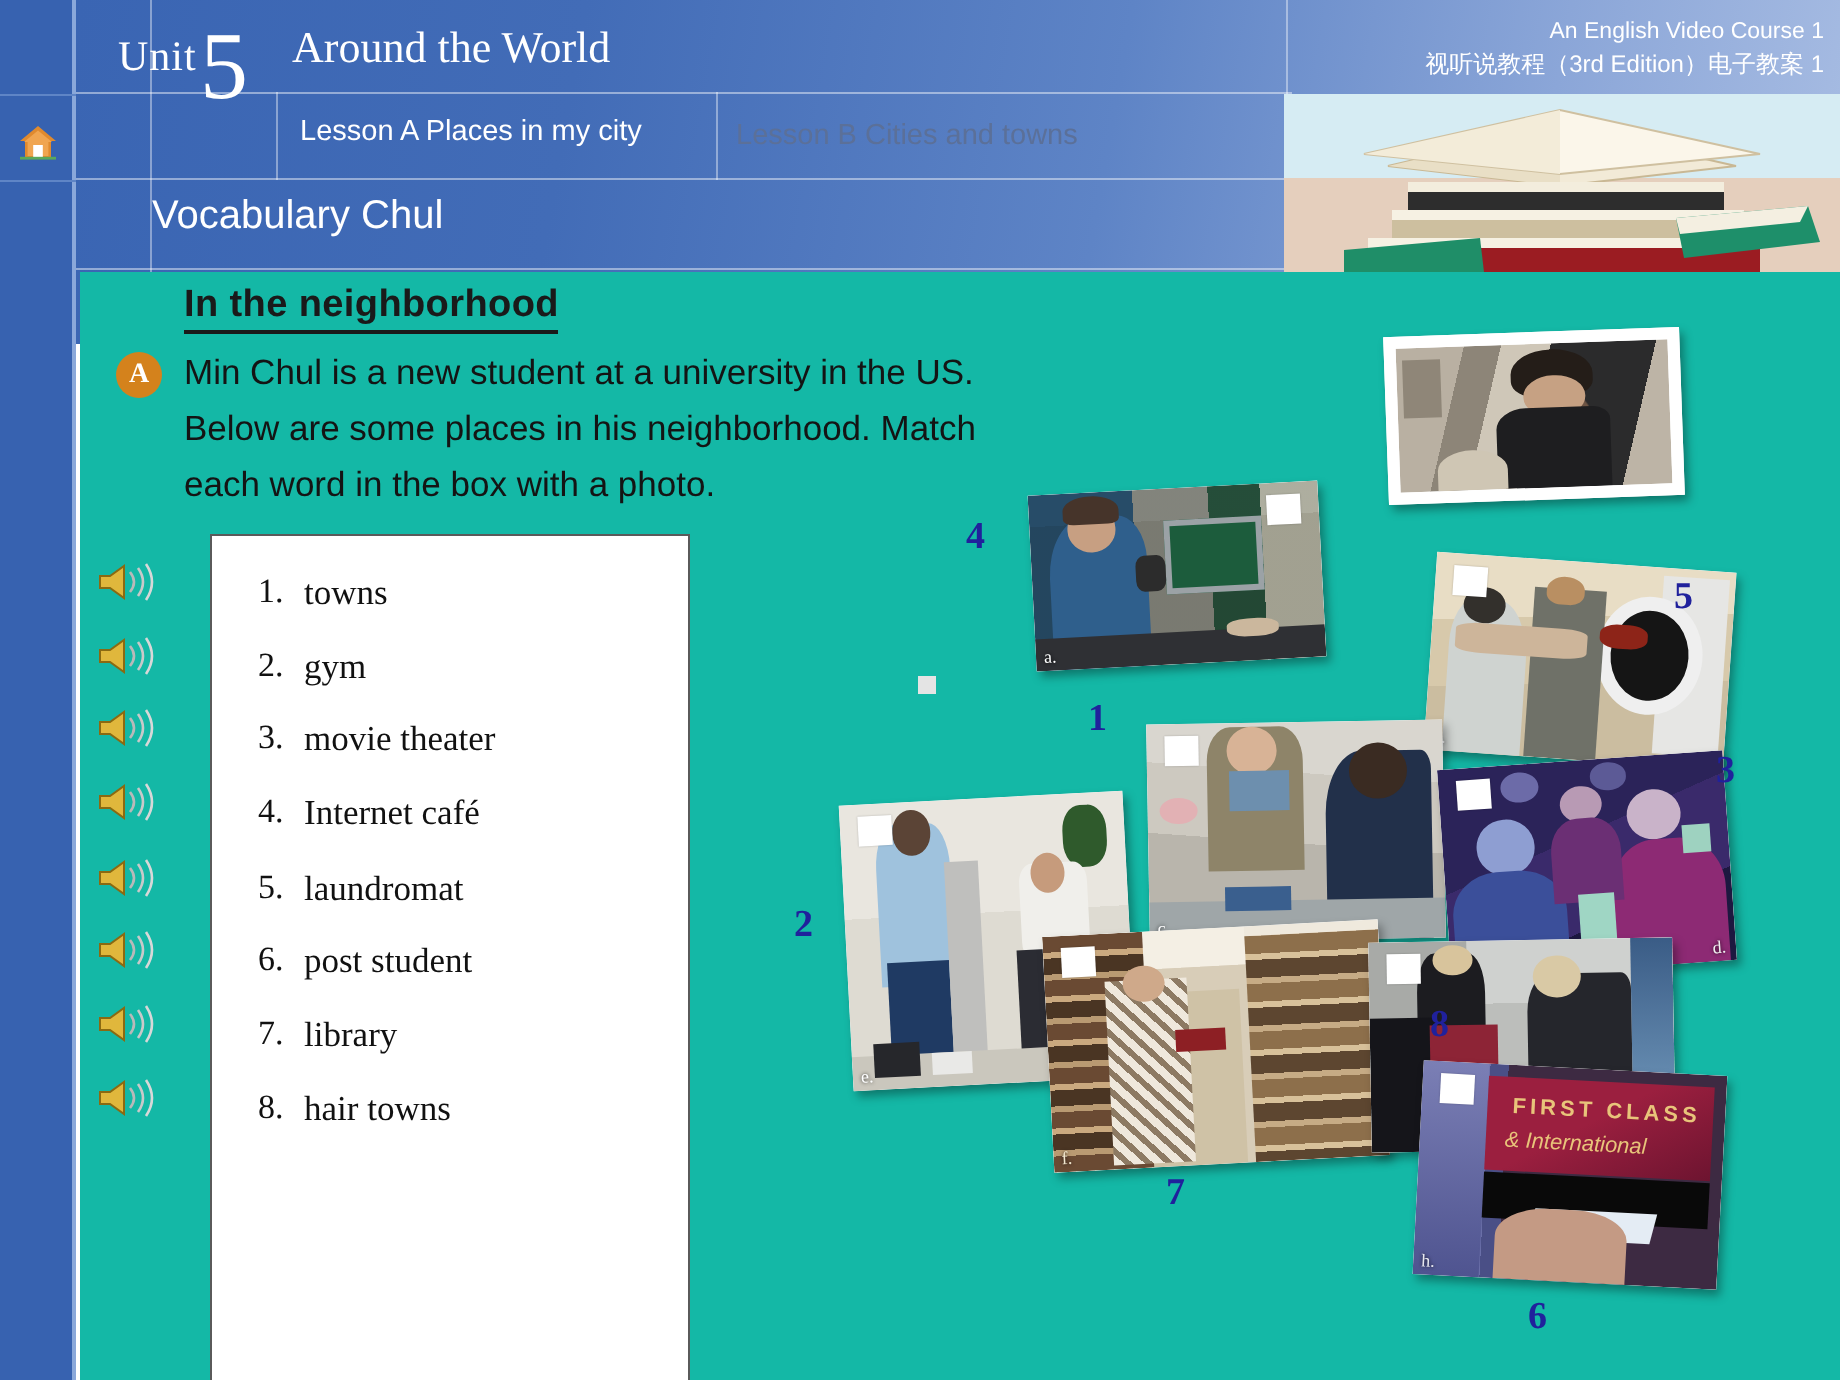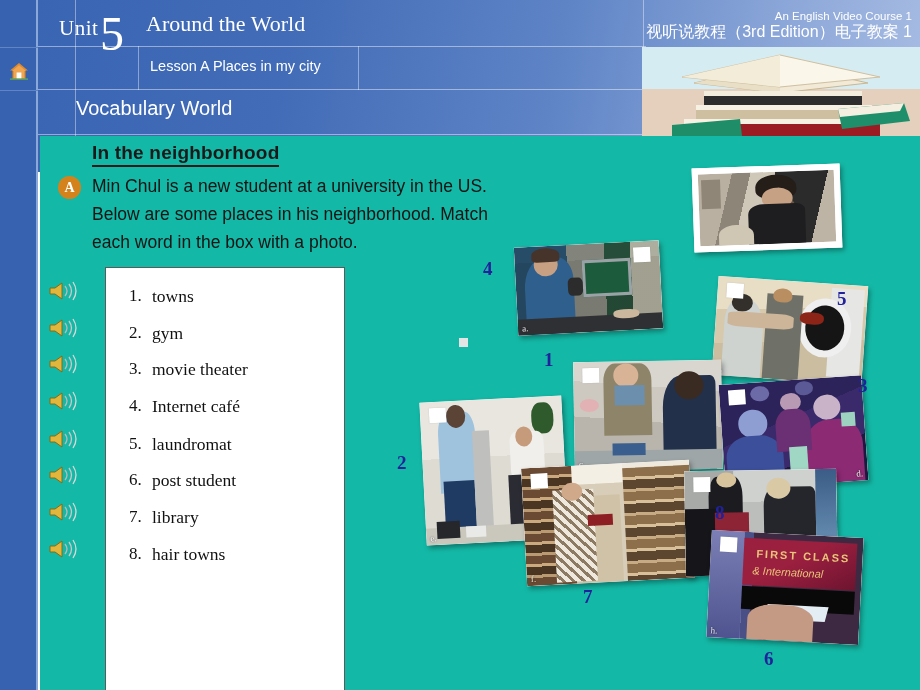--- a/index.html
+++ b/index.html
@@ -66,21 +66,21 @@
   }
   #section-title {
     position: absolute; left: 38px; top: 97px;
     font-size: 20px; color: #ffffff;
   }
   #course-meta {
     position: absolute; right: 8px; top: 8px;
     text-align: right; color: #ffffff;
     font-size: 11.5px; line-height: 16px;
   }
-  #course-meta .cn { font-size: 16px; }
+  #course-meta .cn { font-size: 12px; }
 
   
   #books-photo {
     position: absolute; right: 0; top: 47px;
     width: 278px; height: 89px;
     overflow: hidden;
     background: linear-gradient(#d9eef4 0%, #cfe6ef 35%, #e8d4c4 55%, #e3cdbb 100%);
   }
 
   
@@ -287,21 +287,22 @@
     <div class="hdr-vline" style="left:37px;top:0;height:136px;"></div>
     <div class="hdr-vline" style="left:100px;top:46px;height:44px;"></div>
     <div class="hdr-vline" style="left:320px;top:46px;height:44px;"></div>
     <div class="hdr-vline" style="left:130px;top:46px;height:0;"></div>
     <div class="hdr-vline" style="left:605px;top:0;height:136px;"></div>
 
     <div id="unit-word">Unit</div>
     <div id="unit-number">5</div>
     <div id="lesson-a">Lesson A  Places in my city</div>
     <div id="course-title">Around the World</div>
-    <div id="section-title">Vocabulary World</div>
+    <div id="lesson-b">Lesson B Cities and towns</div>
+    <div id="section-title">Vocabulary Chul</div>
 
     <div id="course-meta">
       <div>An English Video Course 1</div>
       <div class="cn">视听说教程（3rd Edition）电子教案 1</div>
     </div>
 
     <div id="books-photo">
 
       <svg viewBox="0 0 278 89" width="278" height="89" style="position:absolute;inset:0;">
         <rect x="0" y="0" width="278" height="42" fill="#d6ecf3"></rect>

